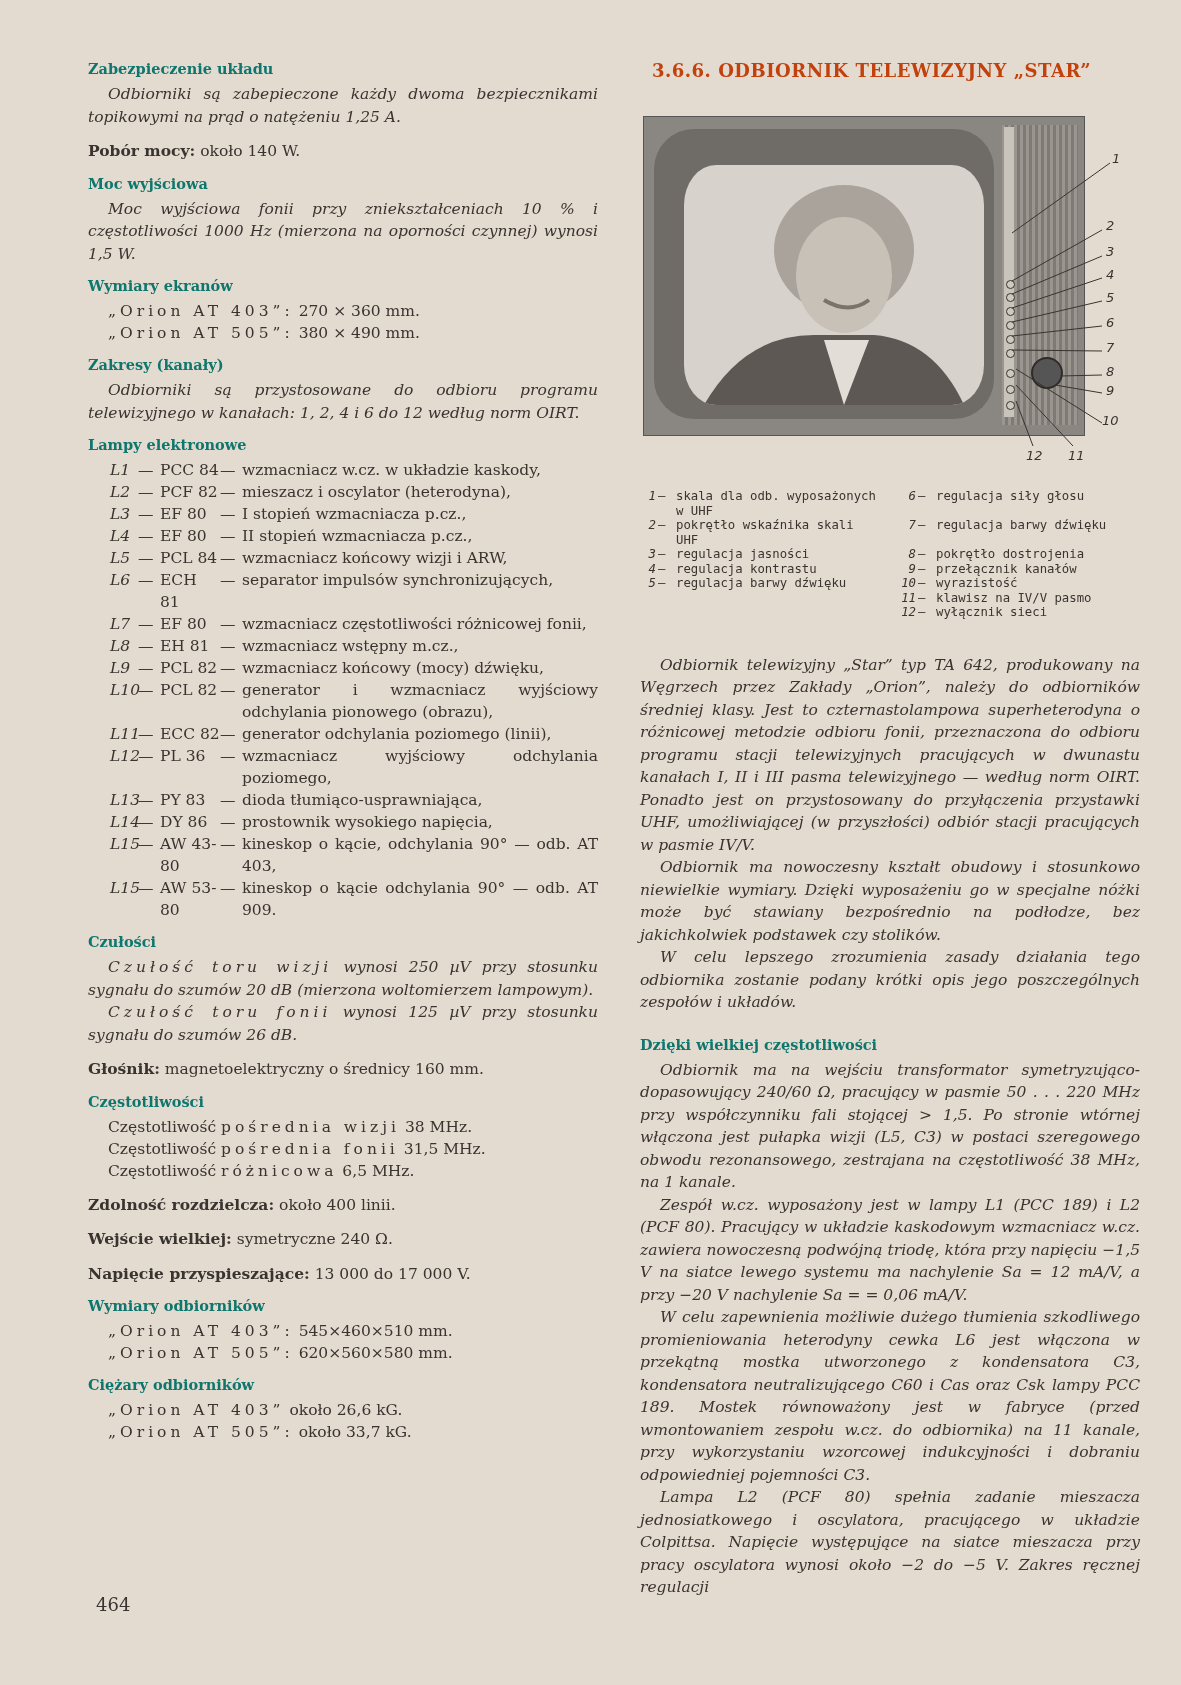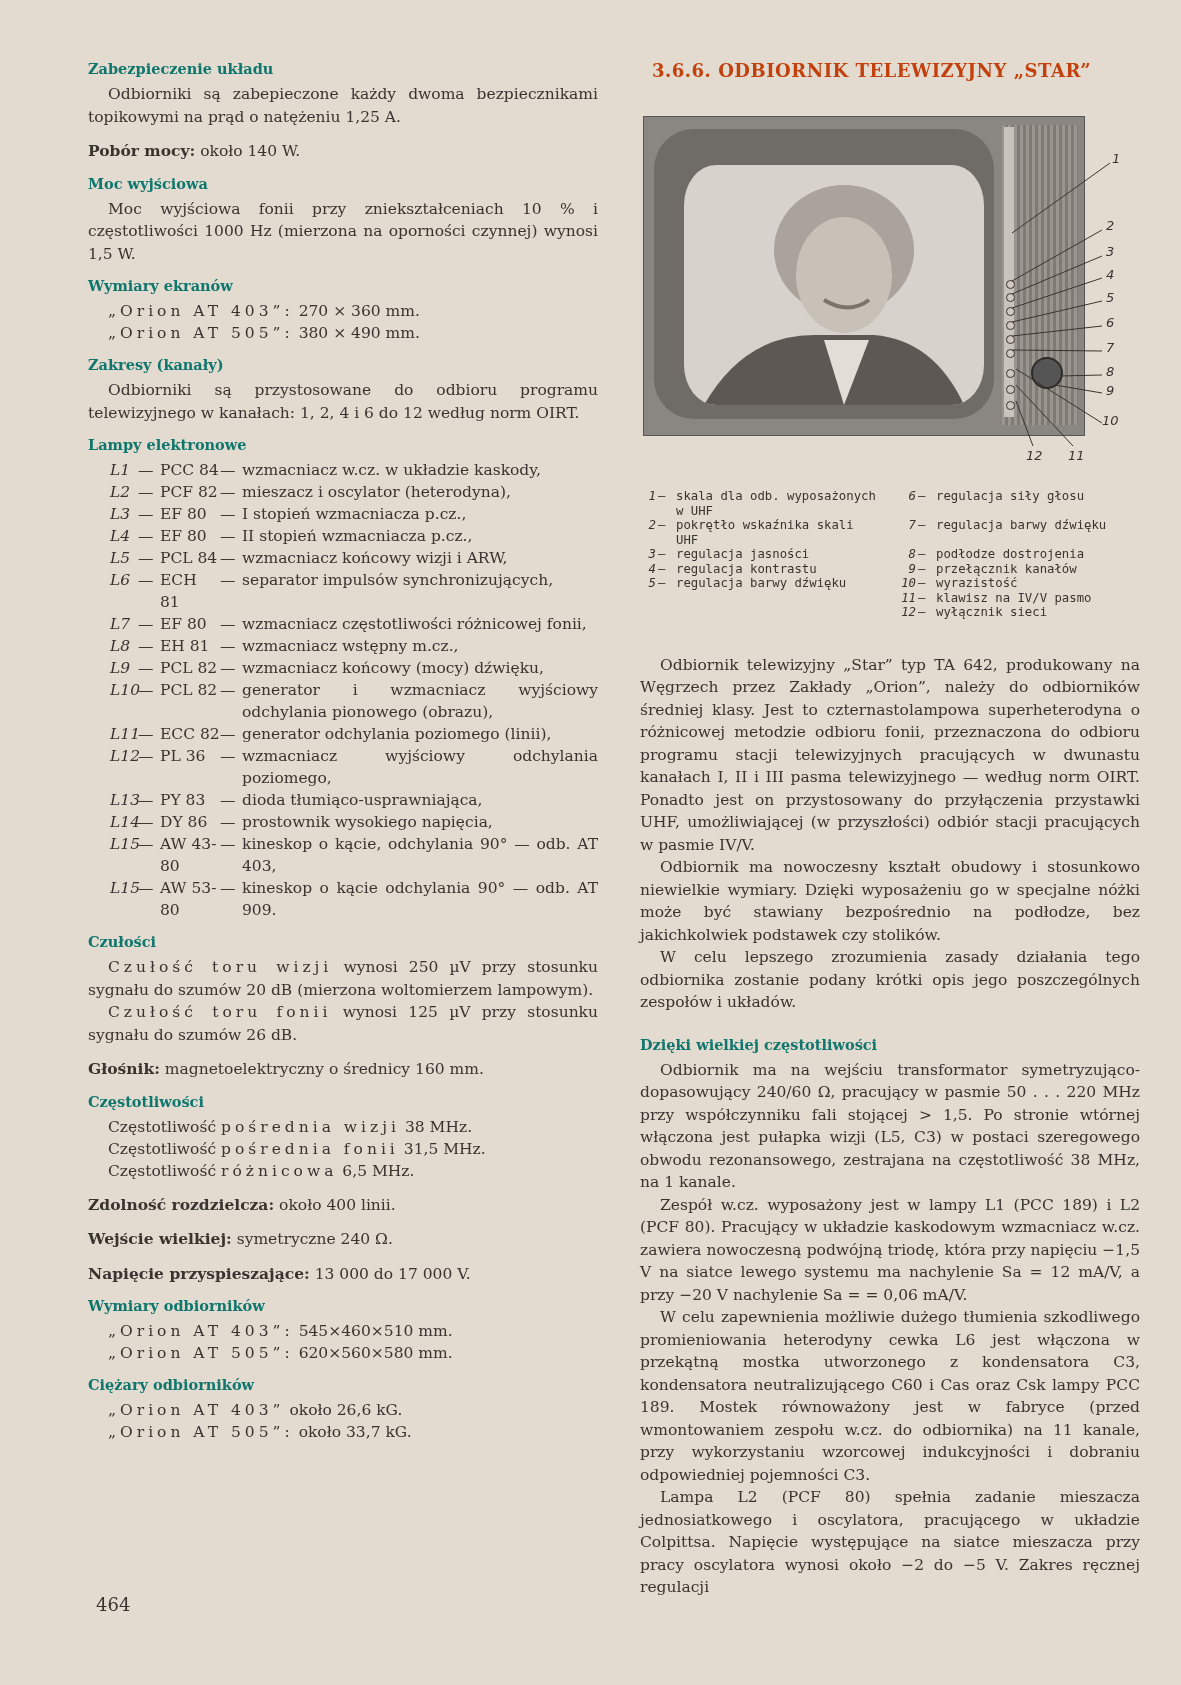--- a/index.html
+++ b/index.html
@@ -8,21 +8,21 @@
     background: #e3dbd0;
     color: #3a3430;
     font-family: "DejaVu Serif", "Liberation Serif", serif;
     position: relative;
     overflow: hidden;
   }
   .col-left { position: absolute; left: 88px; top: 60px; width: 510px; }
   .col-right { position: absolute; left: 640px; top: 60px; width: 500px; }
   .h { font-weight: bold; font-size: 14.5px; margin: 0 0 6px 0; color: #0f766e; }
   .p { font-size: 15.5px; line-height: 22.5px; text-align: justify; margin: 0; }
-  .ind { text-indent: 20px; }
+  .ind { text-indent: 20px; font-style: italic; }
   .sec { margin-bottom: 12px; }
   .line { font-size: 15.5px; line-height: 22px; padding-left: 20px; }
   .sp { letter-spacing: 4px; }
   .bl { font-weight: bold; }
   .tube { display: grid; grid-template-columns: 28px 22px 60px 22px 1fr; font-size: 15.5px; line-height: 22px; padding-left: 22px; }
   .tube .lab { font-style: italic; }
   .tube .desc { text-align: justify; }
   .title { font-weight: bold; font-size: 18px; letter-spacing: 0.5px; margin: 0 0 32px 12px; color: #c2410c; }
   .figure { position: relative; width: 490px; height: 360px; }
   .tv { position: absolute; left: 3px; top: 3px; width: 440px; height: 318px; background: #8a8681; border: 1px solid #555; }
@@ -295,21 +295,21 @@
         <span>regulacja barwy dźwięku</span>
       </div>
       <div class="item">
         <span class="n">3</span>
         <span>—</span>
         <span>regulacja jasności</span>
       </div>
       <div class="item">
         <span class="n">8</span>
         <span>—</span>
-        <span>podłodze dostrojenia</span>
+        <span>pokrętło dostrojenia</span>
       </div>
       <div class="item">
         <span class="n">4</span>
         <span>—</span>
         <span>regulacja kontrastu</span>
       </div>
       <div class="item">
         <span class="n">9</span>
         <span>—</span>
         <span>przełącznik kanałów</span>

